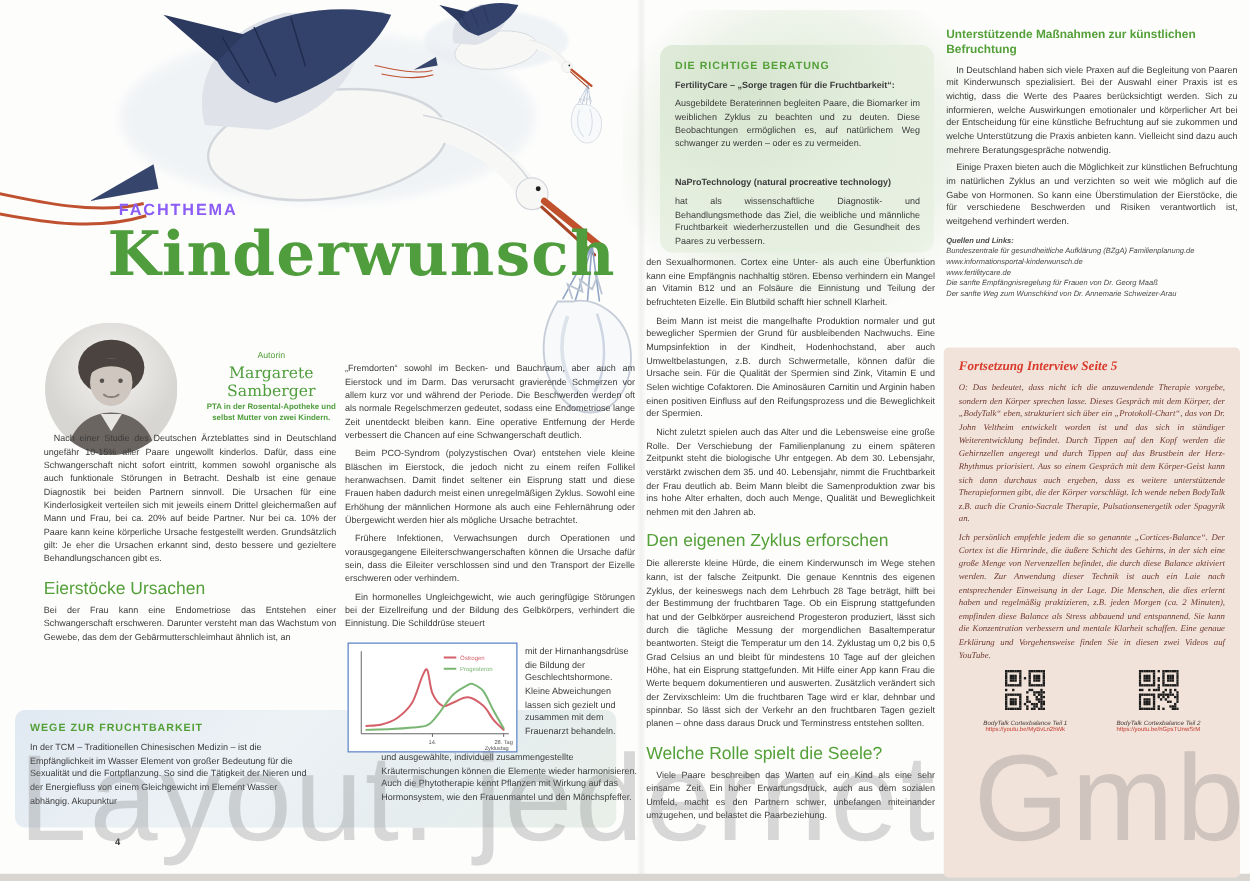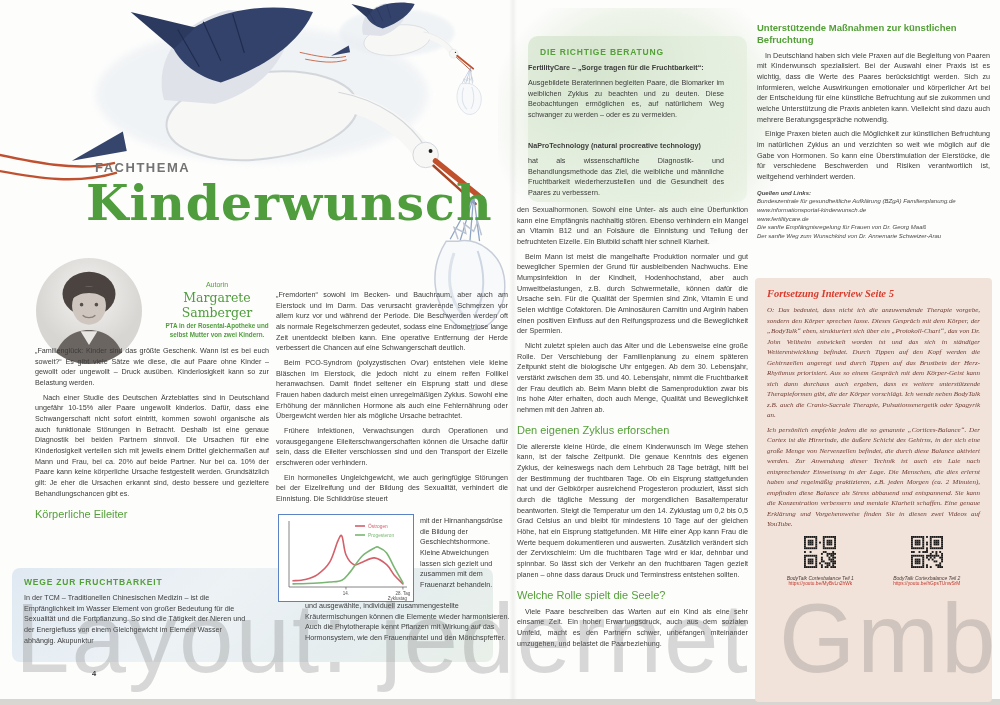--- a/index.html
+++ b/index.html
@@ -2,22 +2,22 @@
 <html lang="de"><head>
 <meta charset="utf-8">
 <style>
   html,body{margin:0;padding:0;background:#fff;}
   #spread{position:relative;width:1000px;height:705px;background:#fdfdfc;overflow:hidden;
           font-family:"Liberation Sans",sans-serif;color:#3c3c3c;}
   .abs{position:absolute;}
   p{margin:0 0 4px 0;text-align:justify;hyphens:auto;}
   .body-txt{font-size:7.2px;line-height:1.48;}
   .ind{text-indent:8px;}
-  .subhead{font-size:11px;color:#54a038;margin:7px 0 3px 0;font-weight:normal;}
-  .kicker{font-size:13px;font-weight:bold;color:#737373;letter-spacing:1.5px;}
+  .subhead{font-size:14px;color:#54a038;margin:7px 0 3px 0;font-weight:normal;}
+  .kicker{font-size:13px;font-weight:bold;color:#8b5cf6;letter-spacing:1.5px;}
   .headline{font-family:"DejaVu Serif",serif;font-size:49px;font-weight:600;color:#4f9d3c;letter-spacing:1px;}
   .author-label{font-size:7px;color:#54a038;}
   .author-name{font-family:"DejaVu Serif",serif;font-size:12.5px;color:#4f9d3c;margin:2px 0;}
   .author-role{font-size:6.3px;font-weight:bold;color:#4f9d3c;line-height:1.4;}
   .boxhead{font-size:8.5px;font-weight:bold;color:#54a038;letter-spacing:.8px;}
   .beratung{background:radial-gradient(ellipse at 30% 20%, #d6e5cf 0%, #e5efdf 55%, rgba(229,239,223,.55) 100%);
             border-radius:10px;}
   .beratung p{font-size:7.2px;line-height:1.5;}
   .blead{font-weight:bold;}
   .wege{background:linear-gradient(135deg,#e0e9f2 0%,#edf2f5 40%,#e5edef 70%,#e9f0e9 100%);border-radius:8px;}
@@ -104,30 +104,30 @@
     </svg>
   </div>
   <div class="abs" style="left:148px;top:281px;width:138px;text-align:center;z-index:3;">
     <div class="author-label">Autorin</div>
     <div class="author-name">Margarete Samberger</div>
     <div class="author-role">PTA in der Rosental-Apotheke und</div>
     <div class="author-role">selbst Mutter von zwei Kindern.</div>
   </div>
 
   <div class="abs body-txt" style="left:35px;top:346px;width:234px;z-index:3;">
-    <p>„Familienglück: Kinder sind das größte Geschenk. Wann ist es bei euch soweit?“ Es gibt viele Sätze wie diese, die auf Paare ohne Kinder – gewollt oder ungewollt – Druck ausüben. Kinderlosigkeit kann so zur Belastung werden.</p>
     <p class="ind">Nach einer Studie des Deutschen Ärzteblattes sind in Deutschland ungefähr 10-15% aller Paare ungewollt kinderlos. Dafür, dass eine Schwangerschaft nicht sofort eintritt, kommen sowohl organische als auch funktionale Störungen in Betracht. Deshalb ist eine genaue Diagnostik bei beiden Partnern sinnvoll. Die Ursachen für eine Kinderlosigkeit verteilen sich mit jeweils einem Drittel gleichermaßen auf Mann und Frau, bei ca. 20% auf beide Partner. Nur bei ca. 10% der Paare kann keine körperliche Ursache festgestellt werden. Grundsätzlich gilt: Je eher die Ursachen erkannt sind, desto bessere und gezieltere Behandlungschancen gibt es.</p>
-    <div class="subhead">Körperliche Eileiter</div>
+    <div class="subhead">Eierstöcke Ursachen</div>
+    <p>Bei der Frau kann eine Endometriose das Entstehen einer Schwangerschaft erschweren. Darunter versteht man das Wachstum von Gewebe, das dem der Gebärmutterschleimhaut ähnlich ist, an</p>
   </div>
 
   <div class="abs body-txt" style="left:276px;top:290px;width:232px;z-index:3;">
     <p>„Fremdorten“ sowohl im Becken- und Bauchraum, aber auch am Eierstock und im Darm. Das verursacht gravierende Schmerzen vor allem kurz vor und während der Periode. Die Beschwerden werden oft als normale Regelschmerzen gedeutet, sodass eine Endometriose lange Zeit unentdeckt bleiben kann. Eine operative Entfernung der Herde verbessert die Chancen auf eine Schwangerschaft deutlich.</p>
     <p class="ind">Beim PCO-Syndrom (polyzystischen Ovar) entstehen viele kleine Bläschen im Eierstock, die jedoch nicht zu einem reifen Follikel heranwachsen. Damit findet seltener ein Eisprung statt und diese Frauen haben dadurch meist einen unregelmäßigen Zyklus. Sowohl eine Erhöhung der männlichen Hormone als auch eine Fehlernährung oder Übergewicht werden hier als mögliche Ursache betrachtet.</p>
     <p class="ind">Frühere Infektionen, Verwachsungen durch Operationen und vorausgegangene Eileiterschwangerschaften können die Ursache dafür sein, dass die Eileiter verschlossen sind und den Transport der Eizelle erschweren oder verhindern.</p>
-    <p class="ind">Ein hormonelles Ungleichgewicht, wie auch geringfügige Störungen bei der Eizellreifung und der Bildung des Sexualität, verhindert die Einnistung. Die Schilddrüse steuert</p>
+    <p class="ind">Ein hormonelles Ungleichgewicht, wie auch geringfügige Störungen bei der Eizellreifung und der Bildung des Gelbkörpers, verhindert die Einnistung. Die Schilddrüse steuert</p>
   </div>
 
   <div class="abs chartbox" style="left:278px;top:514px;width:134px;height:86px;z-index:4;">
     <svg id="chart-svg" width="134" height="86" viewBox="0 0 134 86">
         <line x1="10" y1="6" x2="10" y2="72" stroke="#666" stroke-width="0.8"></line>
         <line x1="10" y1="72" x2="128" y2="72" stroke="#666" stroke-width="0.8"></line>
         <line x1="66.9655172413793" y1="72" x2="66.9655172413793" y2="74.5" stroke="#666" stroke-width="0.8"></line>
         <text x="66.9655172413793" y="80" font-size="4.5" text-anchor="middle" fill="#555" font-family="Liberation Sans, sans-serif">14.</text>
         <line x1="123.93103448275862" y1="72" x2="123.93103448275862" y2="74.5" stroke="#666" stroke-width="0.8"></line>
         <text x="123.93103448275862" y="80" font-size="4.5" text-anchor="middle" fill="#555" font-family="Liberation Sans, sans-serif">28. Tag</text>
@@ -143,30 +143,30 @@
   <div class="abs body-txt" style="left:420px;top:516px;width:88px;z-index:3;">mit der Hirnanhangsdrüse die Bildung der Geschlechtshormone. Kleine Abweichungen lassen sich gezielt und zusammen mit dem Frauenarzt behandeln.</div>
 
   <div class="abs wege" style="left:12px;top:568px;width:481px;height:94px;z-index:2;">
     <div class="abs boxhead" style="left:12px;top:9px;">WEGE ZUR FRUCHTBARKEIT</div>
     <div class="abs body-txt" style="left:12px;top:25px;width:226px;">In der TCM – Traditionellen Chinesischen Medizin – ist die Empfänglichkeit im Wasser Element von großer Bedeutung für die Sexualität und die Fortpflanzung. So sind die Tätigkeit der Nieren und der Energiefluss von einem Gleichgewicht im Element Wasser abhängig. Akupunktur</div>
     <div class="abs body-txt" style="left:257px;top:33px;width:213px;margin-left:36px;">und ausgewählte, individuell zusammengestellte Kräutermischungen können die Elemente wieder harmonisieren. Auch die Phytotherapie kennt Pflanzen mit Wirkung auf das Hormonsystem, wie den Frauenmantel und den Mönchspfeffer.</div>
   </div>
 
   <div class="abs beratung" style="left:528px;top:36px;width:219px;height:166px;z-index:3;padding:0;">
     <div class="abs boxhead" style="left:12px;top:11px;">DIE RICHTIGE BERATUNG</div>
-    <div class="abs body-txt" style="left:0;top:27px;width:196px;">
+    <div class="abs body-txt" style="left:12px;top:27px;width:196px;">
       <p><span class="blead">FertilityCare – „Sorge tragen für die Fruchtbarkeit“:</span></p>
       <p>Ausgebildete Beraterinnen begleiten Paare, die Biomarker im weiblichen Zyklus zu beachten und zu deuten. Diese Beobachtungen ermöglichen es, auf natürlichem Weg schwanger zu werden – oder es zu vermeiden.</p>
       <p style="margin-top:20px;"><span class="blead">NaProTechnology (natural procreative technology)</span></p>
       <p>hat als wissenschaftliche Diagnostik- und Behandlungsmethode das Ziel, die weibliche und männliche Fruchtbarkeit wiederherzustellen und die Gesundheit des Paares zu verbessern.</p>
     </div>
   </div>
 
   <div class="abs body-txt" style="left:517px;top:205px;width:231px;z-index:3;">
-    <p>den Sexualhormonen. Sowohl eine Unter- als auch eine Überfunktion kann eine Empfängnis nachhaltig stören. Ebenso verhindern ein Mangel an Vitamin B12 und an Folsäure die Einnistung und Teilung der befruchteten Eizelle. Ein Blutbild schafft hier schnell Klarheit.</p>
+    <p>den Sexualhormonen. Cortex eine Unter- als auch eine Überfunktion kann eine Empfängnis nachhaltig stören. Ebenso verhindern ein Mangel an Vitamin B12 und an Folsäure die Einnistung und Teilung der befruchteten Eizelle. Ein Blutbild schafft hier schnell Klarheit.</p>
     <p class="ind">Beim Mann ist meist die mangelhafte Produktion normaler und gut beweglicher Spermien der Grund für ausbleibenden Nachwuchs. Eine Mumpsinfektion in der Kindheit, Hodenhochstand, aber auch Umweltbelastungen, z.B. durch Schwermetalle, können dafür die Ursache sein. Für die Qualität der Spermien sind Zink, Vitamin E und Selen wichtige Cofaktoren. Die Aminosäuren Carnitin und Arginin haben einen positiven Einfluss auf den Reifungsprozess und die Beweglichkeit der Spermien.</p>
     <p class="ind">Nicht zuletzt spielen auch das Alter und die Lebensweise eine große Rolle. Der Verschiebung der Familienplanung zu einem späteren Zeitpunkt steht die biologische Uhr entgegen. Ab dem 30. Lebensjahr, verstärkt zwischen dem 35. und 40. Lebensjahr, nimmt die Fruchtbarkeit der Frau deutlich ab. Beim Mann bleibt die Samenproduktion zwar bis ins hohe Alter erhalten, doch auch Menge, Qualität und Beweglichkeit nehmen mit den Jahren ab.</p>
     <div class="subhead">Den eigenen Zyklus erforschen</div>
     <p>Die allererste kleine Hürde, die einem Kinderwunsch im Wege stehen kann, ist der falsche Zeitpunkt. Die genaue Kenntnis des eigenen Zyklus, der keineswegs nach dem Lehrbuch 28 Tage beträgt, hilft bei der Bestimmung der fruchtbaren Tage. Ob ein Eisprung stattgefunden hat und der Gelbkörper ausreichend Progesteron produziert, lässt sich durch die tägliche Messung der morgendlichen Basaltemperatur beantworten. Steigt die Temperatur um den 14. Zyklustag um 0,2 bis 0,5 Grad Celsius an und bleibt für mindestens 10 Tage auf der gleichen Höhe, hat ein Eisprung stattgefunden. Mit Hilfe einer App kann Frau die Werte bequem dokumentieren und auswerten. Zusätzlich verändert sich der Zervixschleim: Um die fruchtbaren Tage wird er klar, dehnbar und spinnbar. So lässt sich der Verkehr an den fruchtbaren Tagen gezielt planen – ohne dass daraus Druck und Terminstress entstehen sollten.</p>
     <div class="subhead">Welche Rolle spielt die Seele?</div>
     <p class="ind">Viele Paare beschreiben das Warten auf ein Kind als eine sehr einsame Zeit. Ein hoher Erwartungsdruck, auch aus dem sozialen Umfeld, macht es den Partnern schwer, unbefangen miteinander umzugehen, und belastet die Paarbeziehung.</p>
   </div>
 
   <div class="abs" style="left:757px;top:22px;width:233px;z-index:3;">
     <div class="rheading">Unterstützende Maßnahmen zur künstlichen Befruchtung</div>

